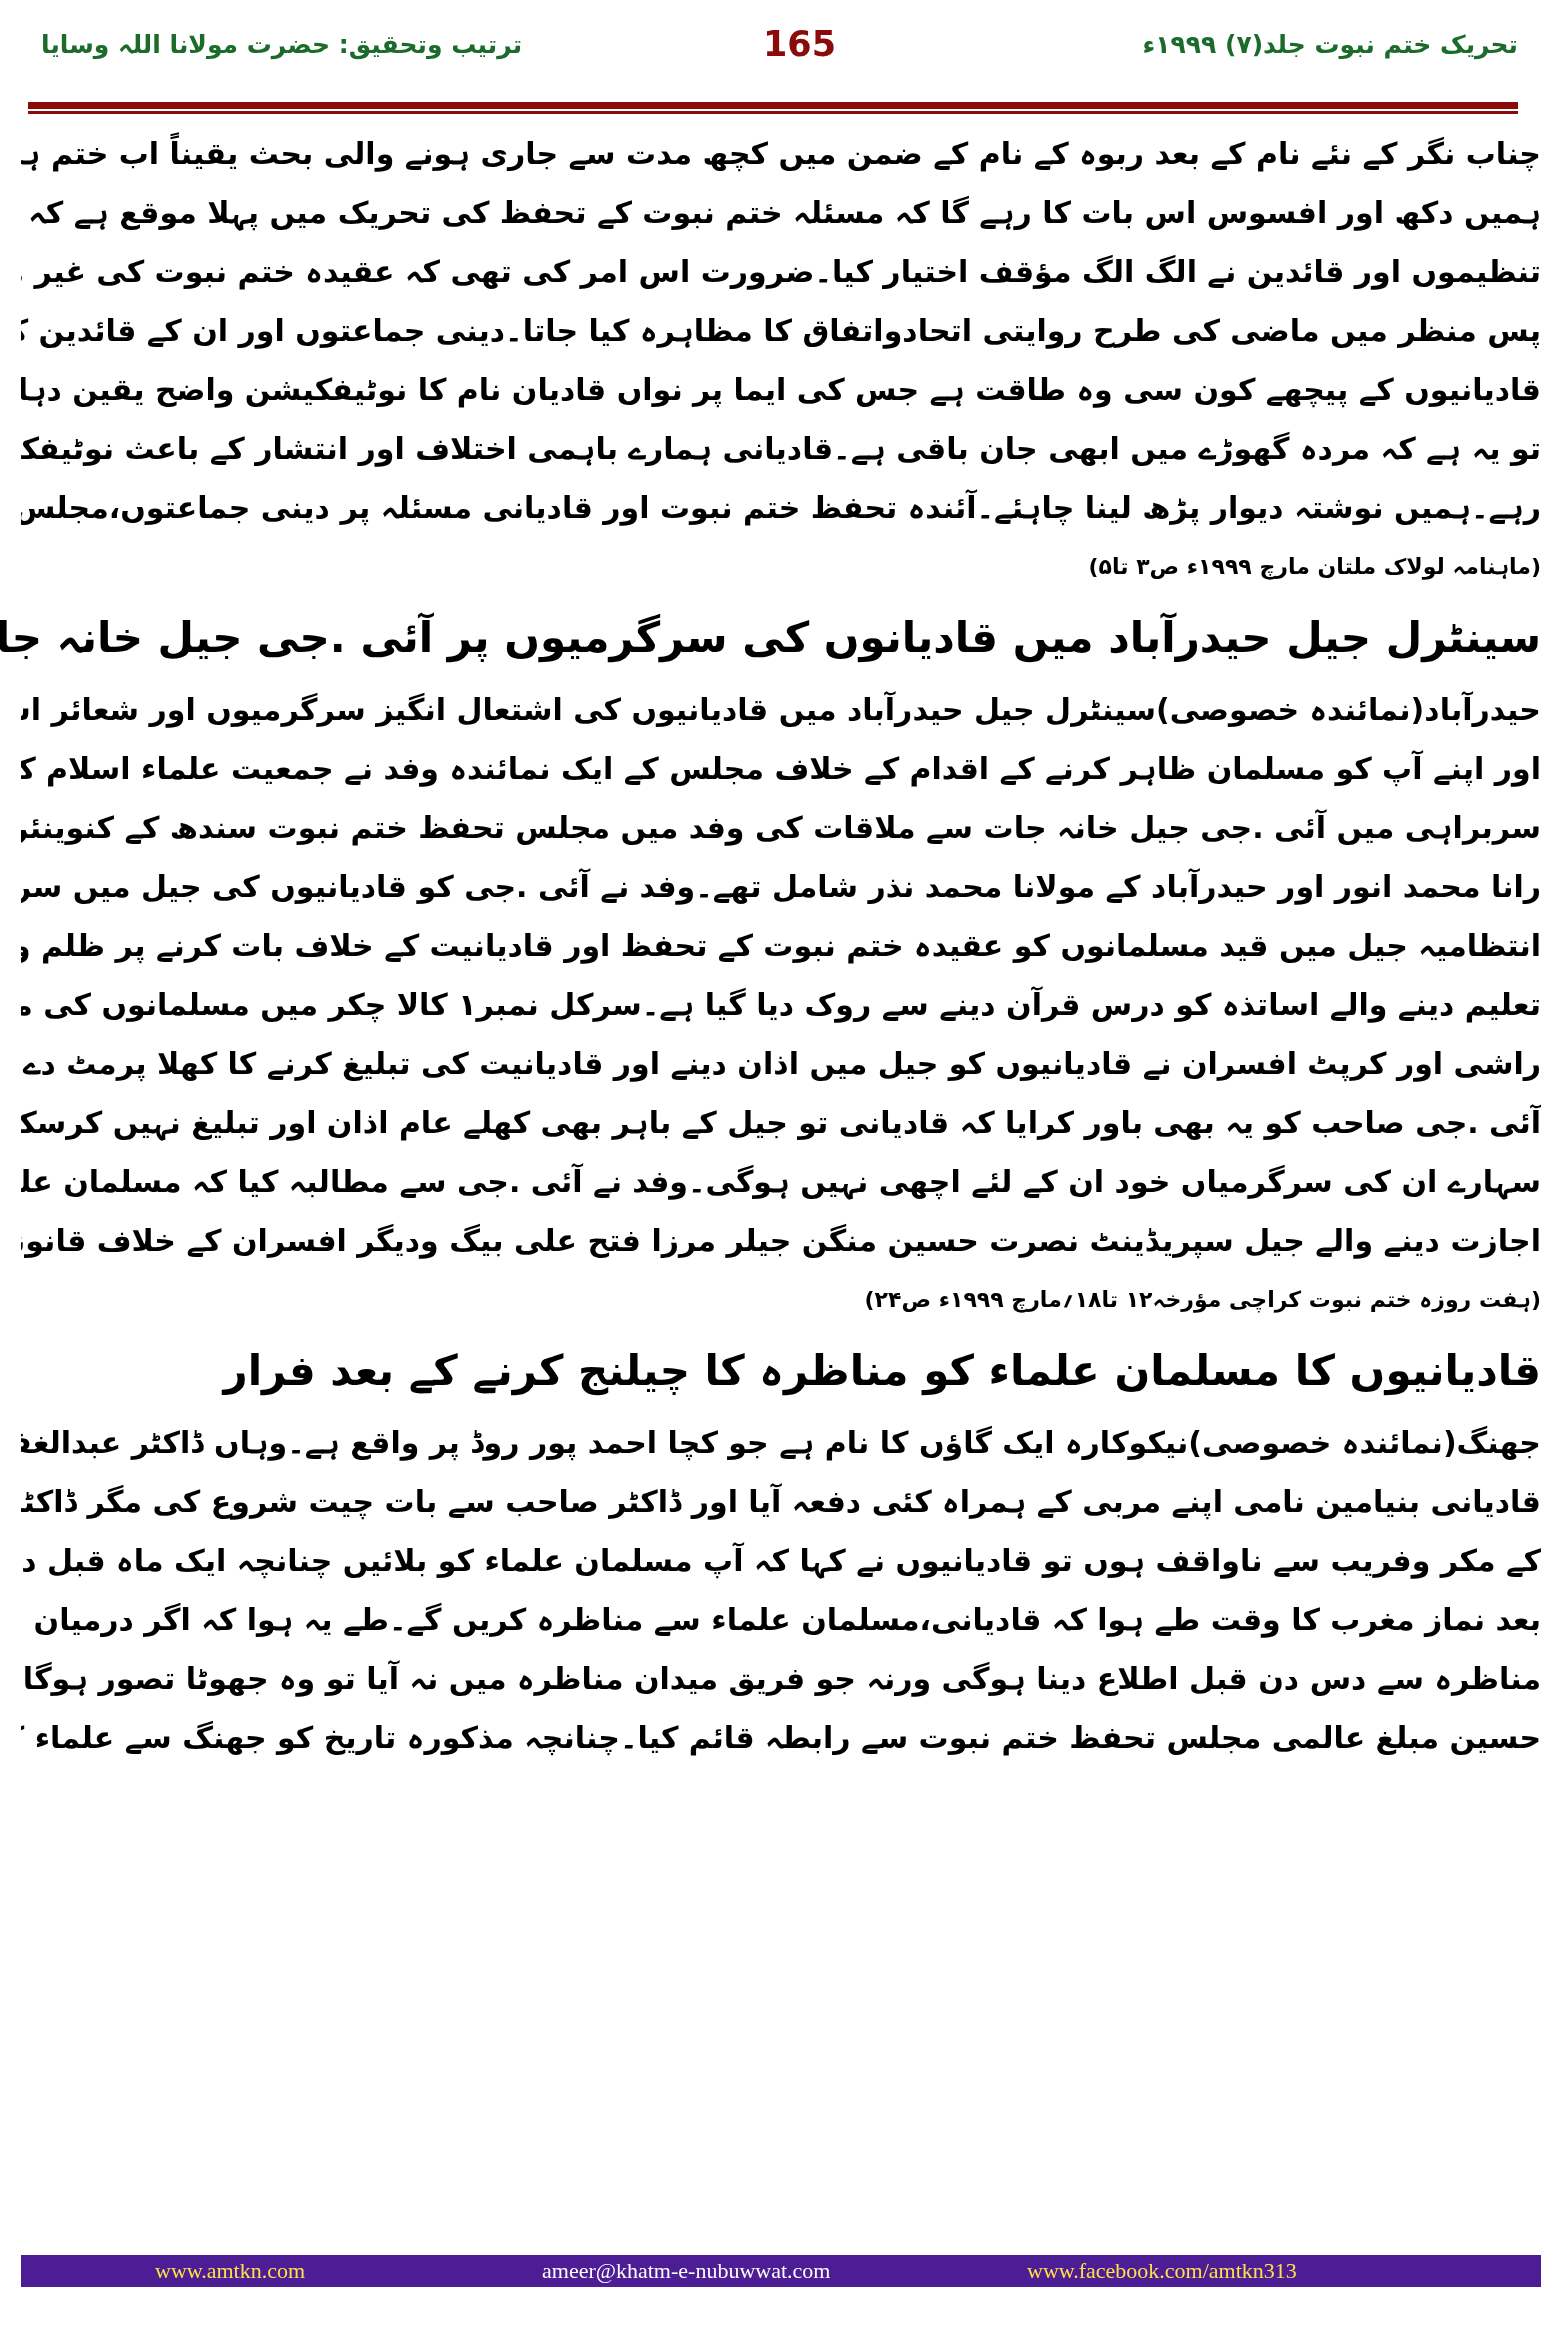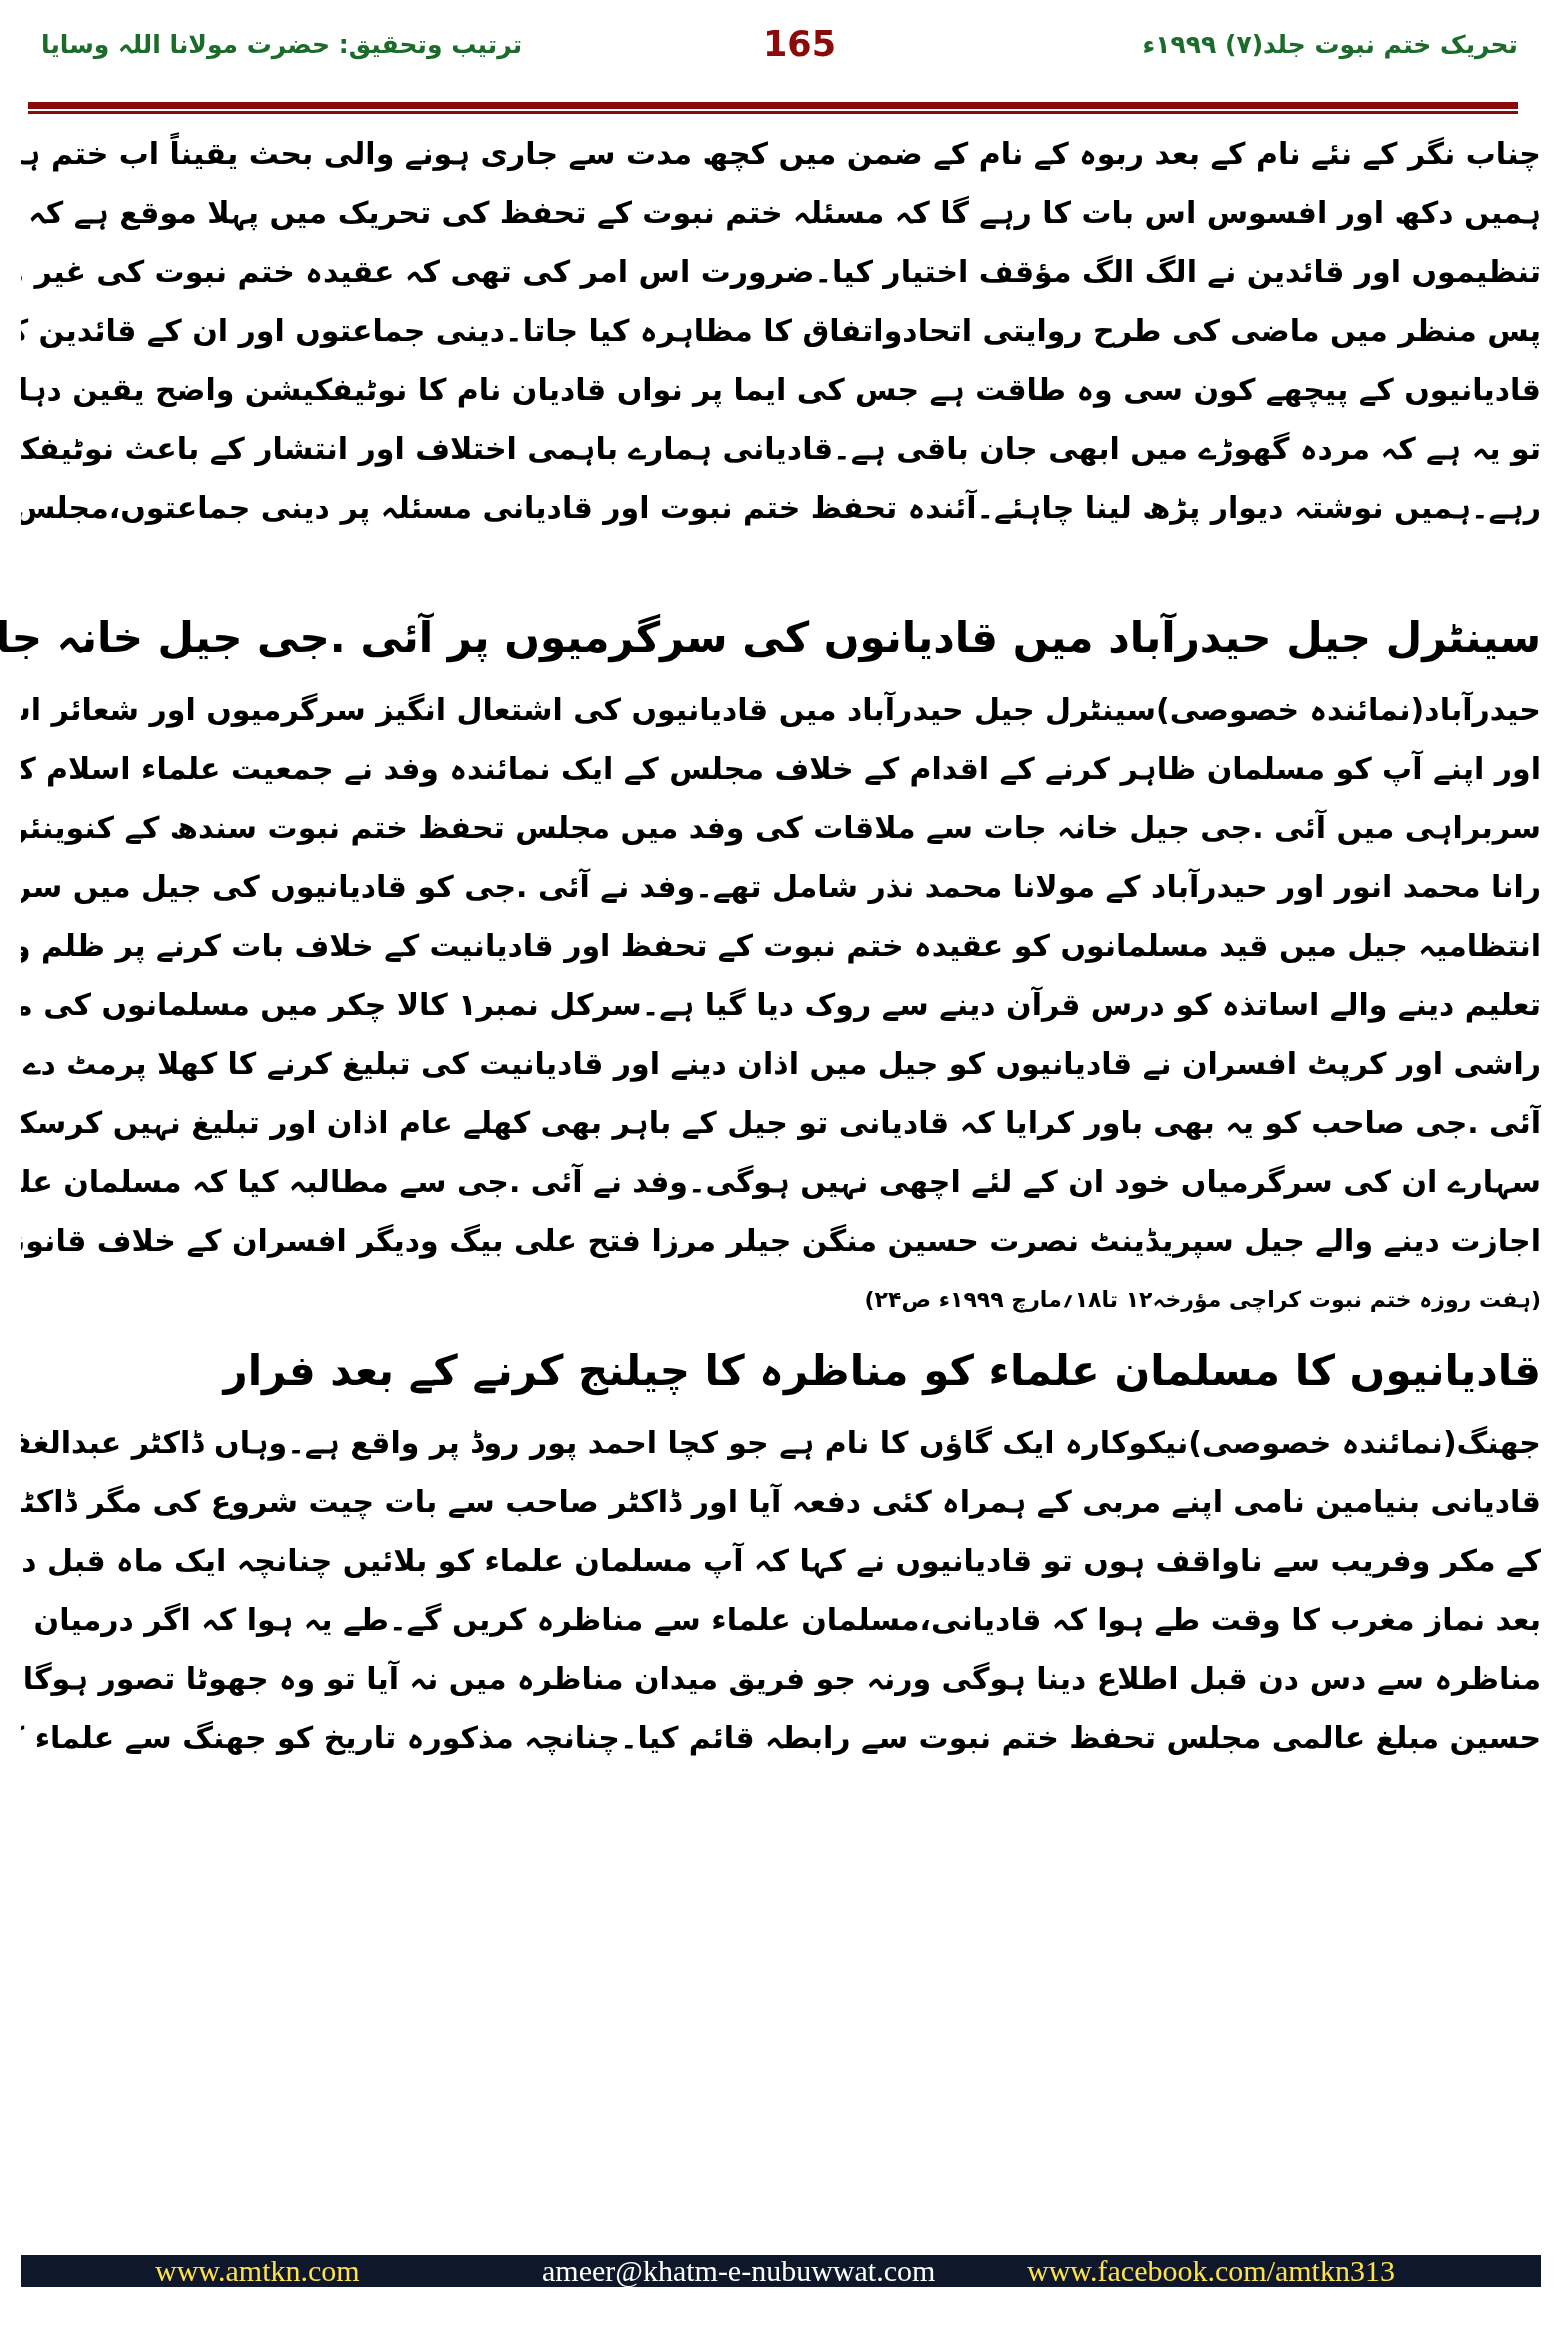--- a/index.html
+++ b/index.html
@@ -16,22 +16,22 @@
   .rule-thin { position: absolute; left: 21px; right: 49px; top: 111px; height: 2.5px; background: #8b0a0a; }
 
   .content { position: absolute; left: 21px; width: 1520px; top: 124px; direction: rtl; }
   .line { height: 59px; line-height: 59px; font-size: 30px; font-weight: bold; white-space: nowrap;
           text-align: justify; text-align-last: justify; overflow: hidden; }
   .line.with-ref { display: flex; justify-content: space-between; text-align-last: auto; }
   .ref { font-size: 22px; font-weight: bold; direction: rtl; }
   .heading { height: 84px; line-height: 84px; font-size: 42px; font-weight: bold; text-align: right;
              white-space: nowrap; }
 
-  .footer { position: absolute; left: 21px; width: 1520px; top: 2255px; height: 32px; background: #0f172a;
-            display: flex; align-items: center; font-family: "Liberation Serif", serif; font-size: 30px; }
+  .footer { position: absolute; left: 21px; width: 1520px; top: 2255px; height: 32px; background: #4c1d95;
+            display: flex; align-items: center; font-family: "Liberation Serif", serif; font-size: 22px; }
   .footer span { position: absolute; }
   .f-web { left: 134px; color: #ffe14a; }
   .f-mail { left: 521px; color: #ffffff; }
   .f-fb { left: 1006px; color: #ffe14a; }
 </style>
 </head>
 <body>
 
 <div class="header">
   <div class="hdr-left">ترتیب وتحقیق: حضرت مولانا اللہ وسایا</div>
@@ -45,20 +45,21 @@
 
   <div>
     <div class="line">چناب نگر کے نئے نام کے بعد ربوہ کے نام کے ضمن میں کچھ مدت سے جاری ہونے والی بحث یقیناً اب ختم ہوجائے گی۔لیکن</div>
     <div class="line">ہمیں دکھ اور افسوس اس بات کا رہے گا کہ مسئلہ ختم نبوت کے تحفظ کی تحریک میں پہلا موقع ہے کہ باہمی اتحادواتفاق کی بجائے مختلف دینی</div>
     <div class="line">تنظیموں اور قائدین نے الگ الگ مؤقف اختیار کیا۔ضرورت اس امر کی تھی کہ عقیدہ ختم نبوت کی غیر معمولی اہمیت اور تحریک ختم نبوت کے</div>
     <div class="line">پس منظر میں ماضی کی طرح روایتی اتحادواتفاق کا مظاہرہ کیا جاتا۔دینی جماعتوں اور ان کے قائدین کو اس بات کا نوٹس لینا چاہئے کہ</div>
     <div class="line">قادیانیوں کے پیچھے کون سی وہ طاقت ہے جس کی ایما پر نواں قادیان نام کا نوٹیفکیشن واضح یقین دہانی کے باوجود جاری کیا گیا۔اس کا مطلب</div>
     <div class="line">تو یہ ہے کہ مردہ گھوڑے میں ابھی جان باقی ہے۔قادیانی ہمارے باہمی اختلاف اور انتشار کے باعث نوٹیفکیشن جاری کروانے میں کامیاب</div>
     <div class="line">رہے۔ہمیں نوشتہ دیوار پڑھ لینا چاہئے۔آئندہ تحفظ ختم نبوت اور قادیانی مسئلہ پر دینی جماعتوں،مجلس عمل تحفظ ختم نبوت اور قائدین کو</div>
     <div class="line with-ref">
+      <span class="ref">(ماہنامہ لولاک ملتان مارچ ۱۹۹۹ء ص۳ تا۵)</span>
     </div>
   </div>
 
   <div class="heading">سینٹرل جیل حیدرآباد میں قادیانوں کی سرگرمیوں پر آئی .جی جیل خانہ جات سے ملاقات</div>
   <div>
     <div class="line">حیدرآباد(نمائندہ خصوصی)سینٹرل جیل حیدرآباد میں قادیانیوں کی اشتعال انگیز سرگرمیوں اور شعائر اسلام استعمال کرنے</div>
     <div class="line">اور اپنے آپ کو مسلمان ظاہر کرنے کے اقدام کے خلاف مجلس کے ایک نمائندہ وفد نے جمعیت علماء اسلام کے مولانا سید اسعد تھانوی کی</div>
     <div class="line">سربراہی میں آئی .جی جیل خانہ جات سے ملاقات کی وفد میں مجلس تحفظ ختم نبوت سندھ کے کنوینئر علامہ احمد میاں حمادی،کراچی کے ناظم اعلیٰ</div>
     <div class="line">رانا محمد انور اور حیدرآباد کے مولانا محمد نذر شامل تھے۔وفد نے آئی .جی کو قادیانیوں کی جیل میں سرگرمیوں سے آگاہ کیا۔سینٹرل جیل کی ظالم</div>
     <div class="line">انتظامیہ جیل میں قید مسلمانوں کو عقیدہ ختم نبوت کے تحفظ اور قادیانیت کے خلاف بات کرنے پر ظلم وتشدد کا نشانہ بنارہی ہے۔جیل میں قرآنی</div>

